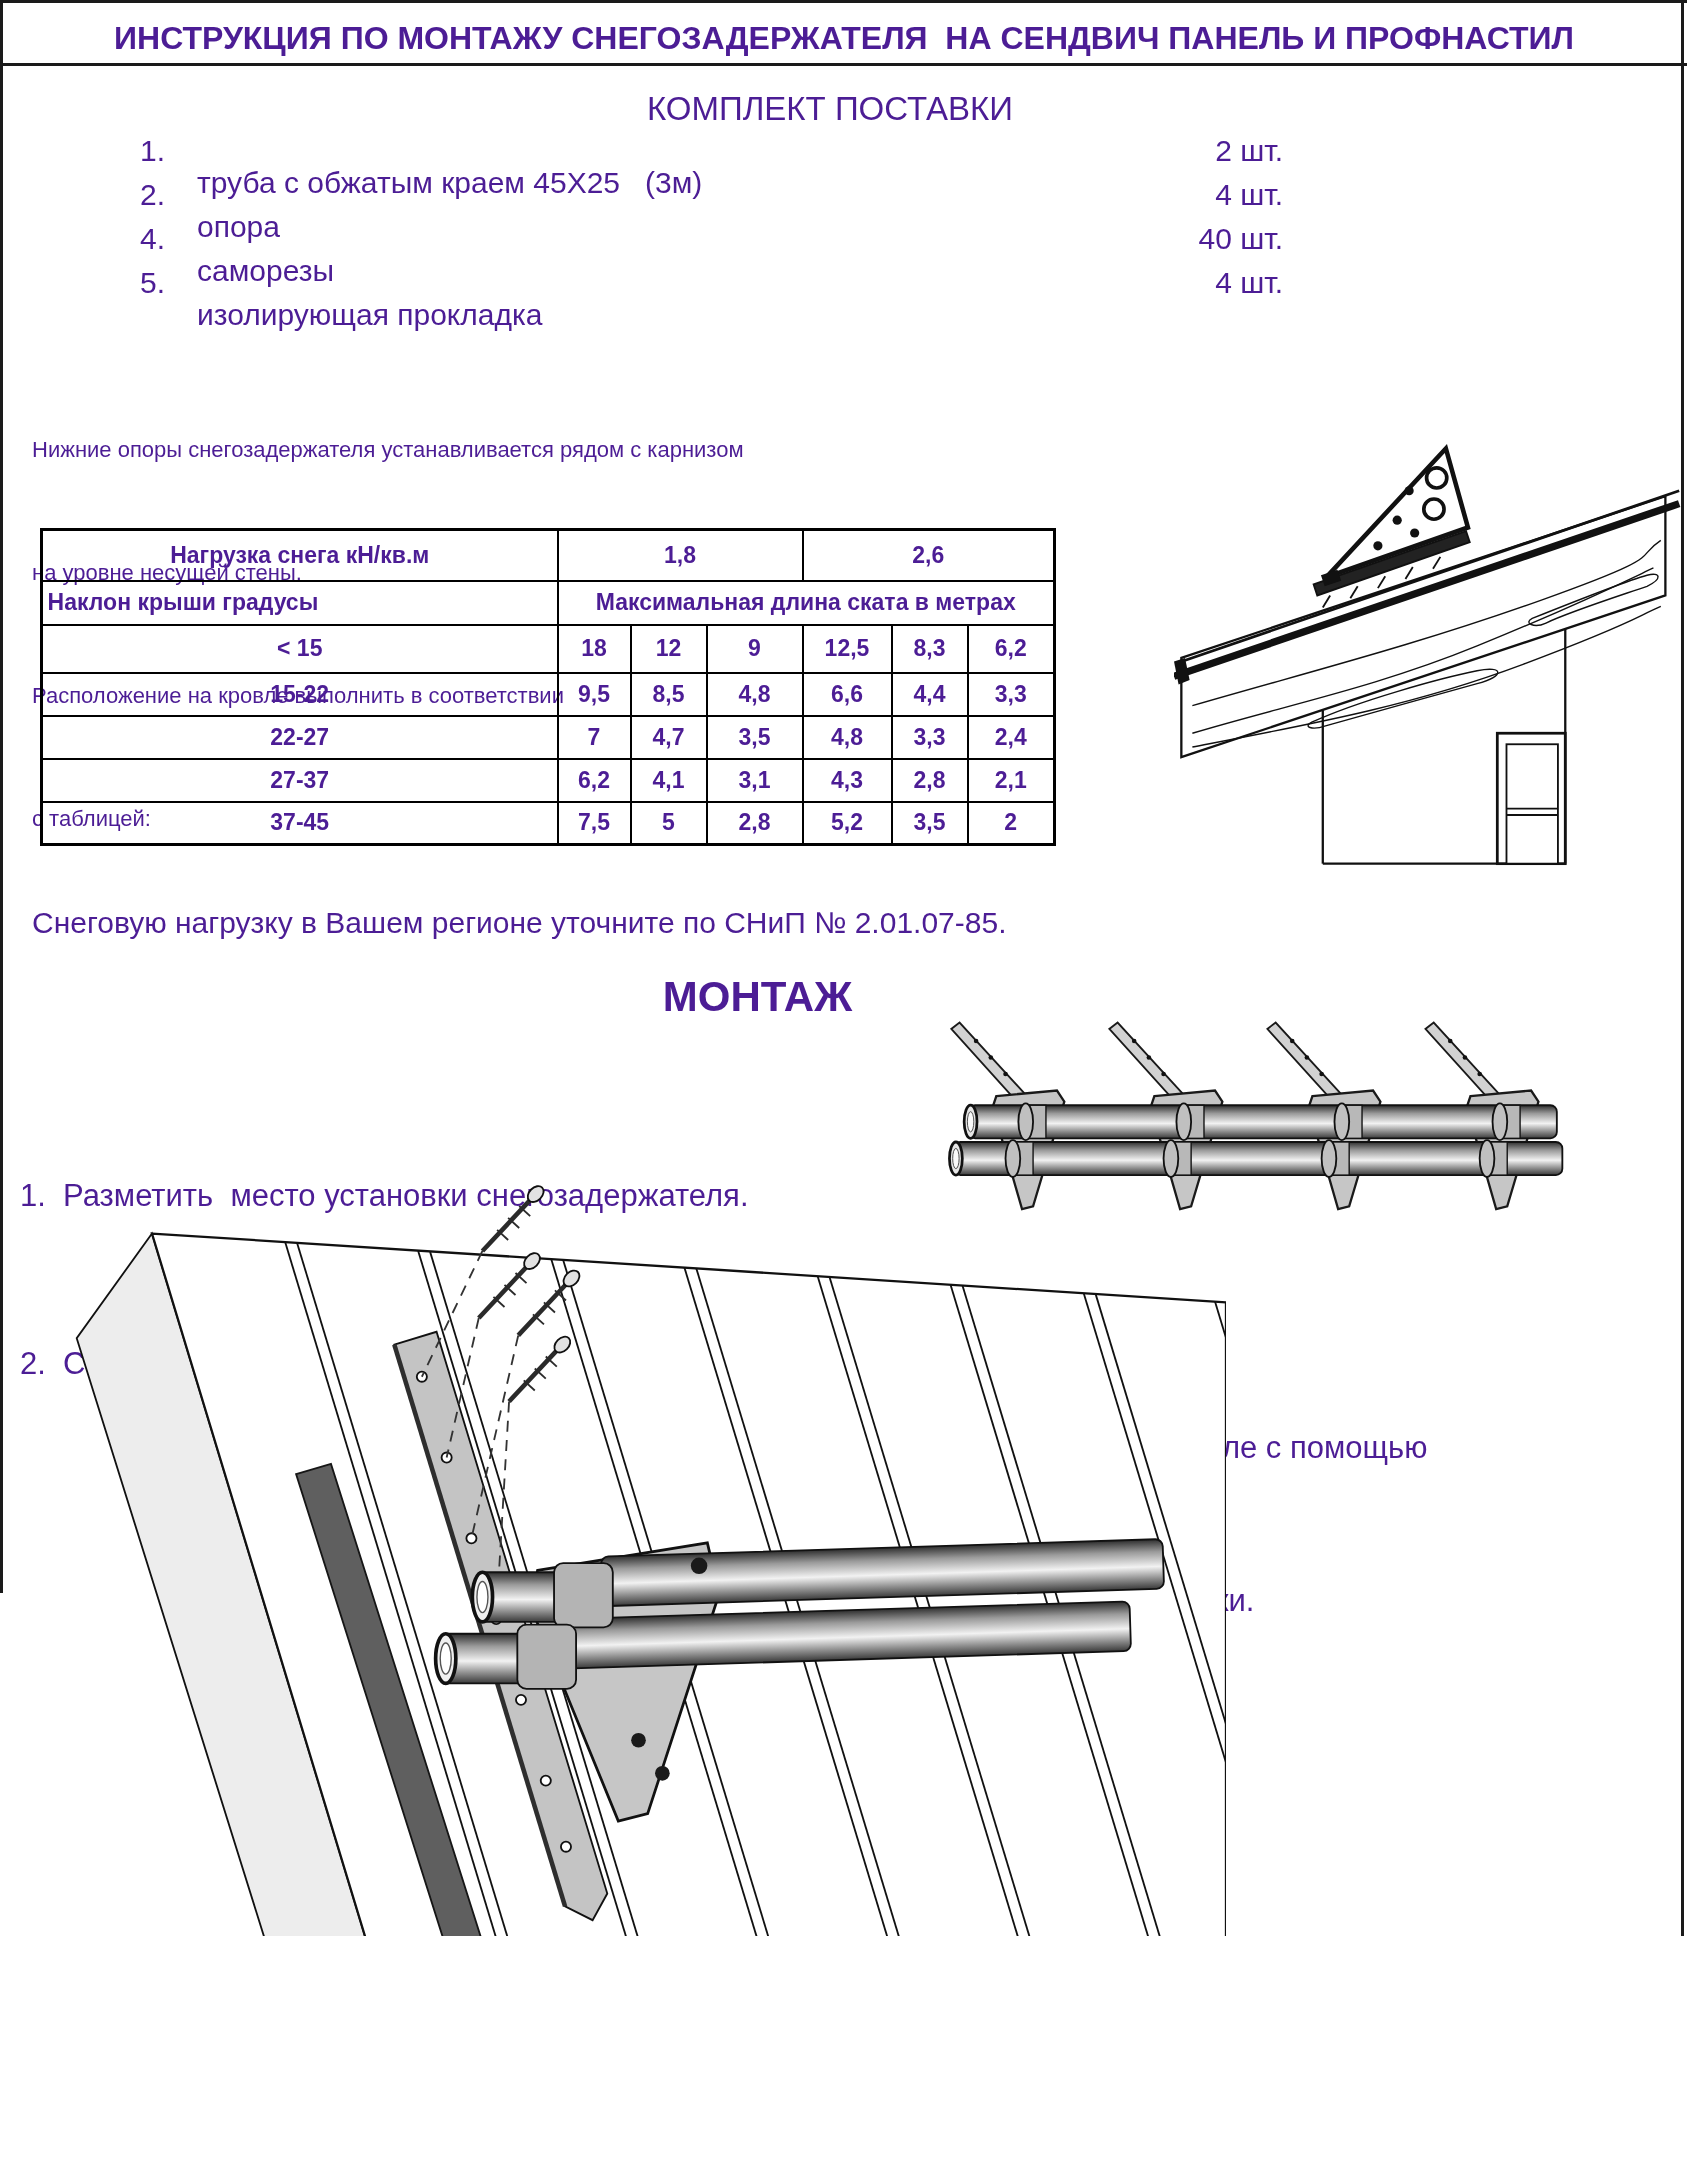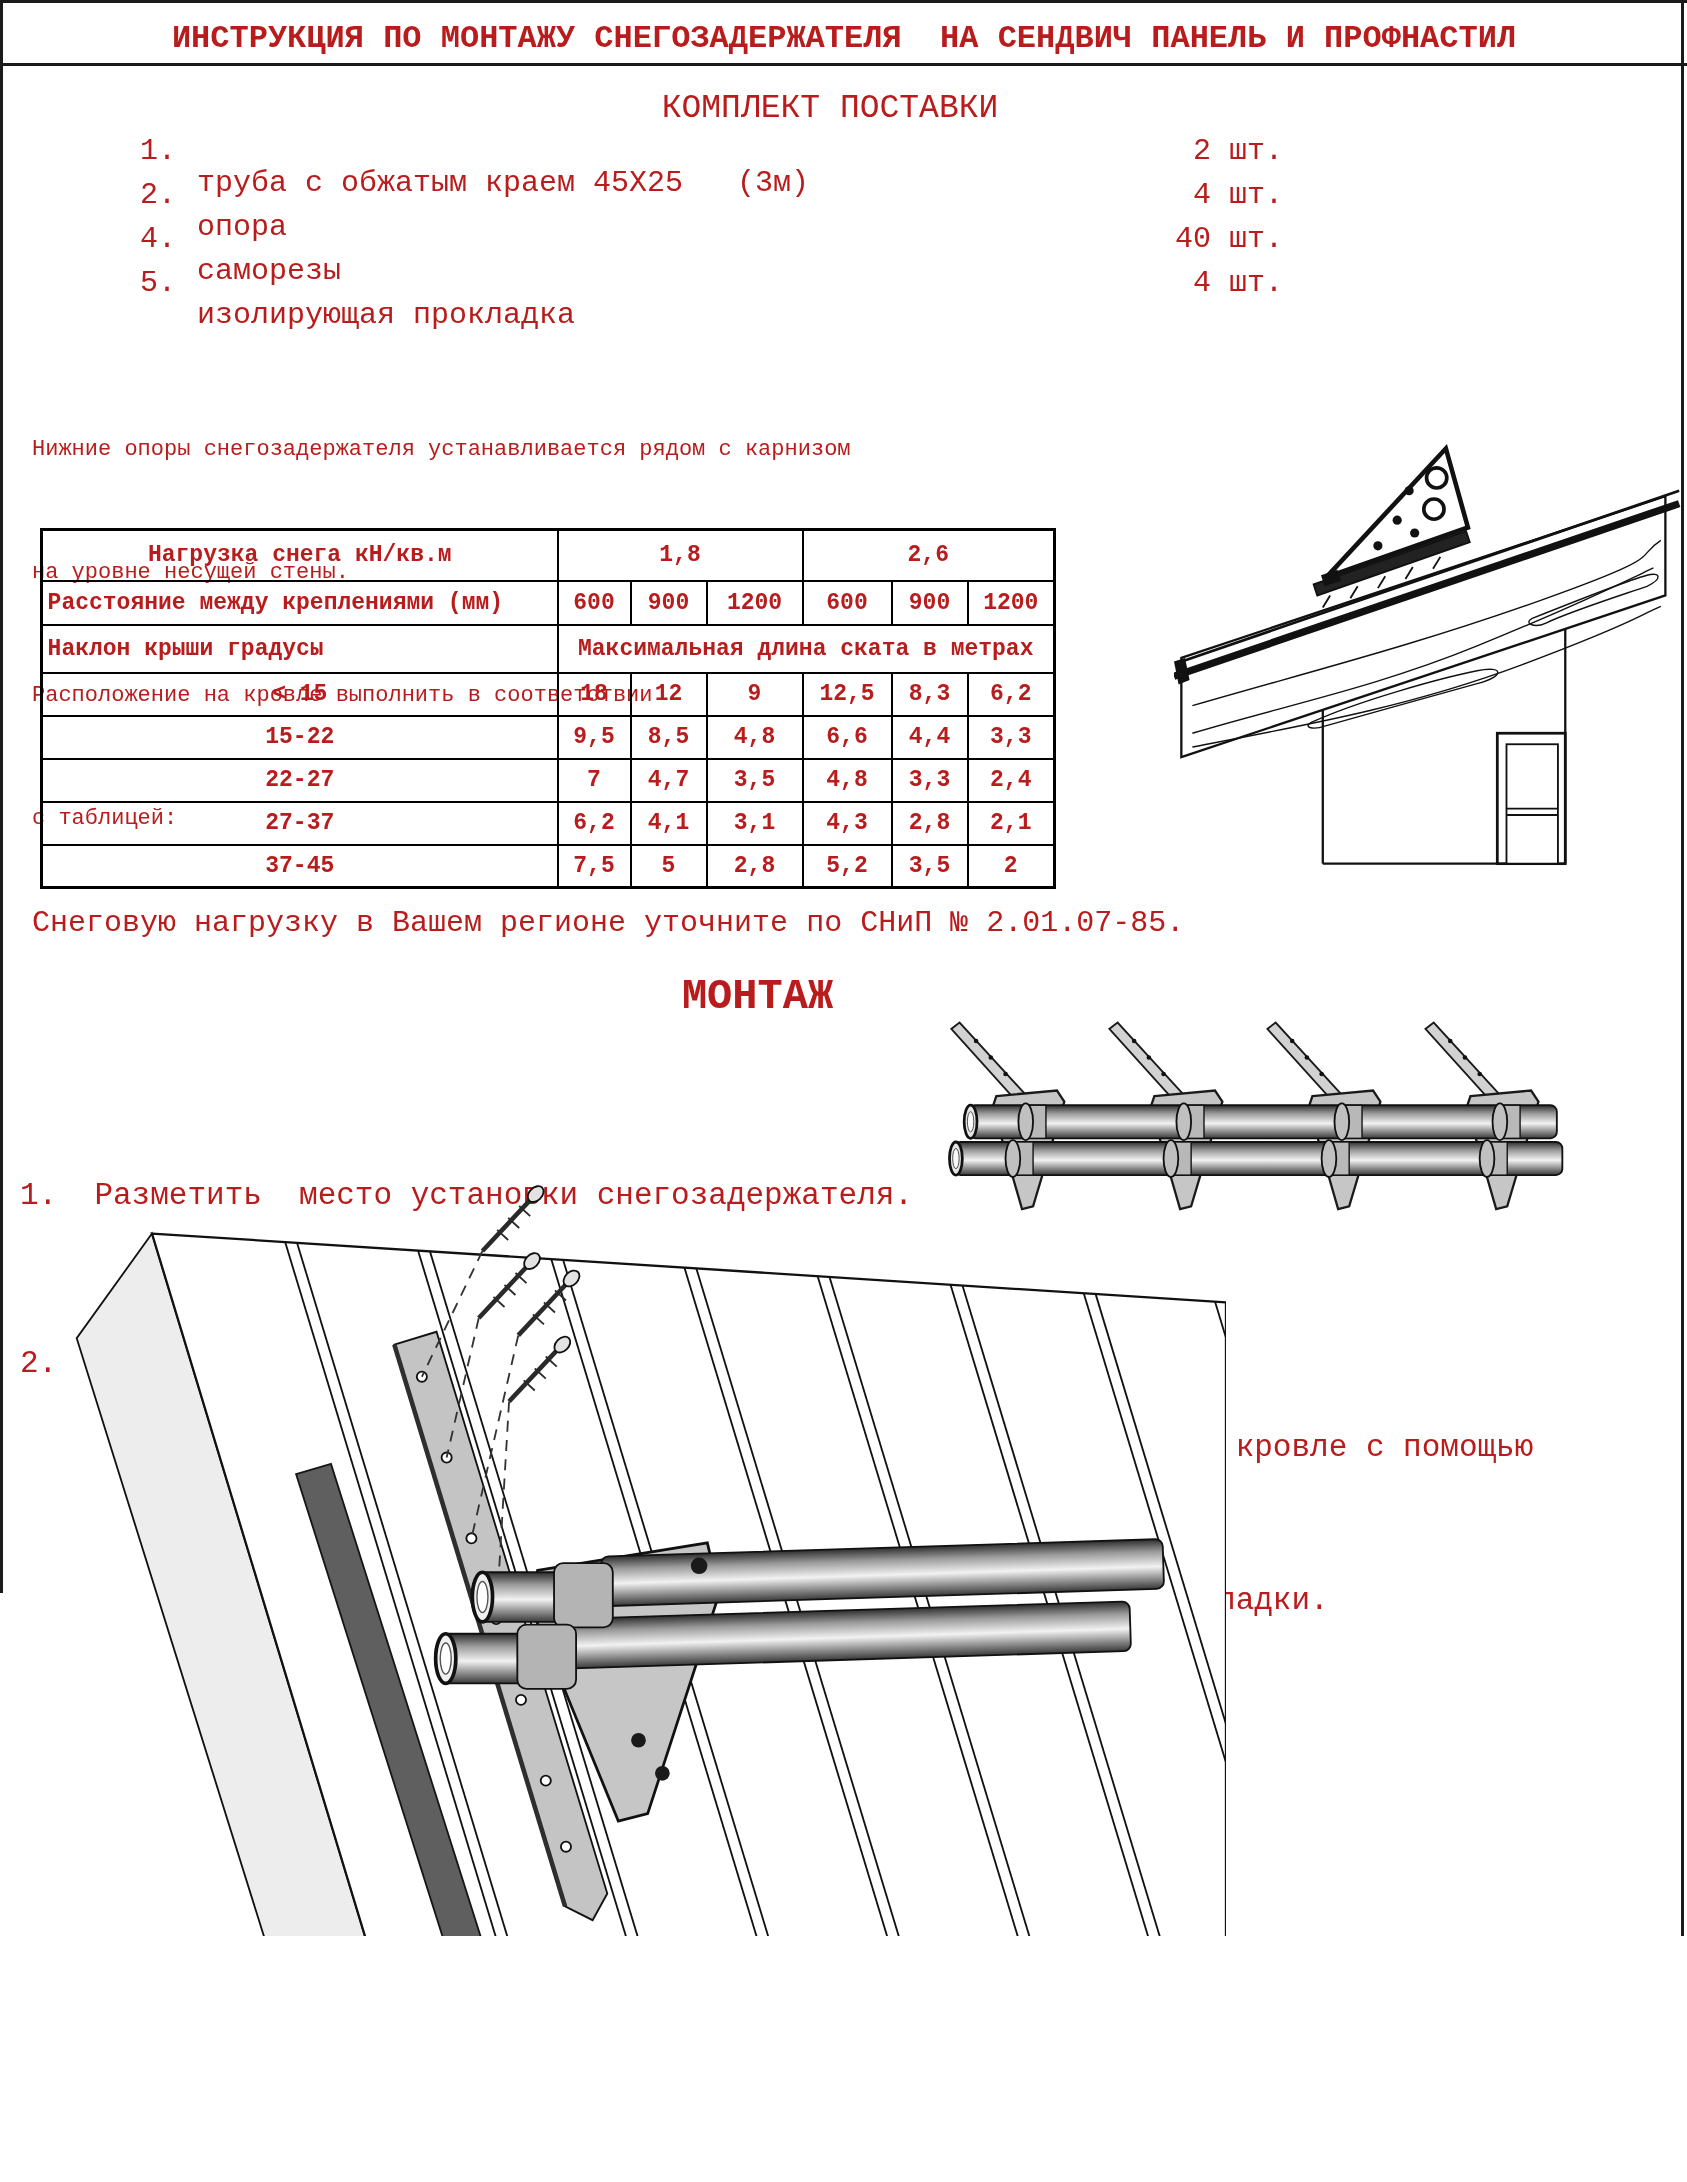--- a/index.html
+++ b/index.html
@@ -1,17 +1,17 @@
 <!DOCTYPE html>
 <html style="font-size:14.7px"><head>
 <meta charset="utf-8">
 <style>
   html,body{margin:0;padding:0;background:#fff;}
   #page{position:relative;width:1688px;height:1936px;background:#ffffff;overflow:hidden;
-        font-family:Liberation Mono, monospace;color:#b91c1c;}
+        font-family:Liberation Sans, sans-serif;color:#4c1d95;}
   .abs{position:absolute;}
   
   .frame-top{left:0;top:0;width:1688px;height:2.8px;background:#1a1a1a;}
   .frame-left{left:0;top:0;width:2.8px;height:1593px;background:#1a1a1a;}
   .frame-right{left:1681px;top:0;width:2.8px;height:2103px;background:#1a1a1a;}
   .title-rule{left:0;top:63px;width:1688px;height:2.8px;background:#1a1a1a;}
   
   .doc-title{left:0;top:20px;width:1688px;text-align:center;font-size:32px;font-weight:bold;white-space:pre;}
   .kit-heading{left:0;top:90px;width:1660px;text-align:center;font-size:33px;}
   .kit-list{left:0;top:134px;width:1688px;}
@@ -89,29 +89,20 @@
         <col style="width:76px">
         <col style="width:87px">
     </colgroup>
     <tbody>
         <tr>
       <td>Нагрузка снега кН/кв.м</td>
       <td colspan="3">1,8</td>
       <td colspan="3">2,6</td>
     </tr>
     <tr>
-      <td class="lbl-left">Расстояние между креплениями (мм)</td>
-      <td>600</td>
-      <td>900</td>
-      <td>1200</td>
-      <td>600</td>
-      <td>900</td>
-      <td>1200</td>
-    </tr>
-    <tr>
       <td class="lbl-left">Наклон крыши градусы</td>
       <td colspan="6">Максимальная длина ската в метрах</td>
     </tr>
     <tr>
       <td>&lt; 15</td>
       <td>18</td>
       <td>12</td>
       <td>9</td>
       <td>12,5</td>
       <td>8,3</td>

